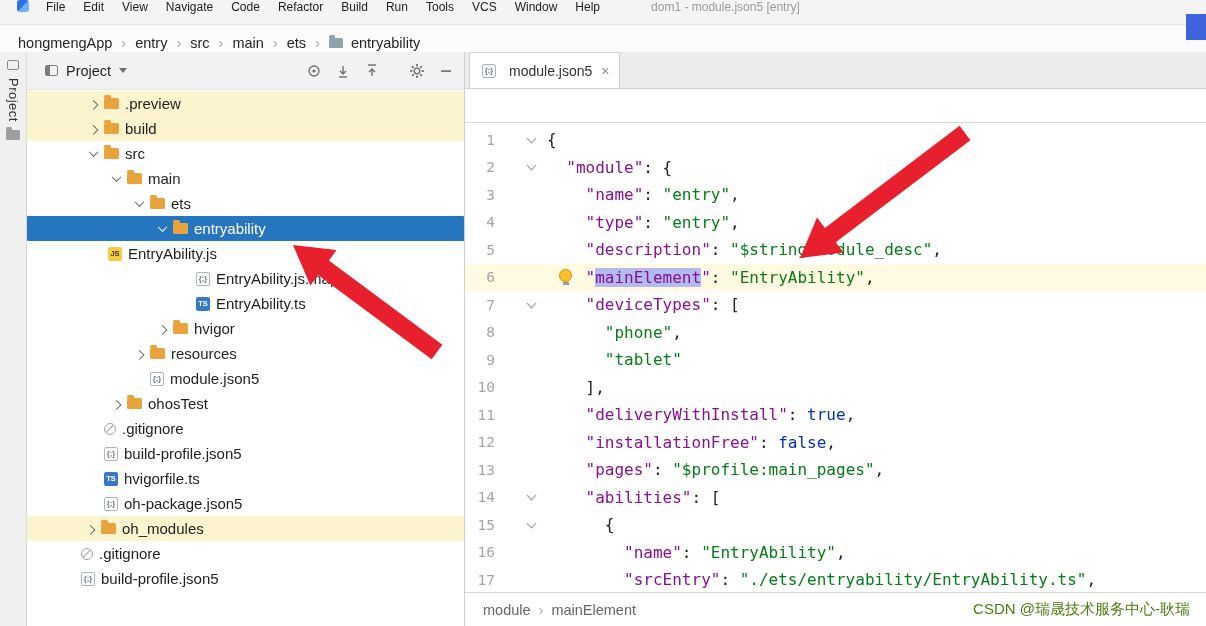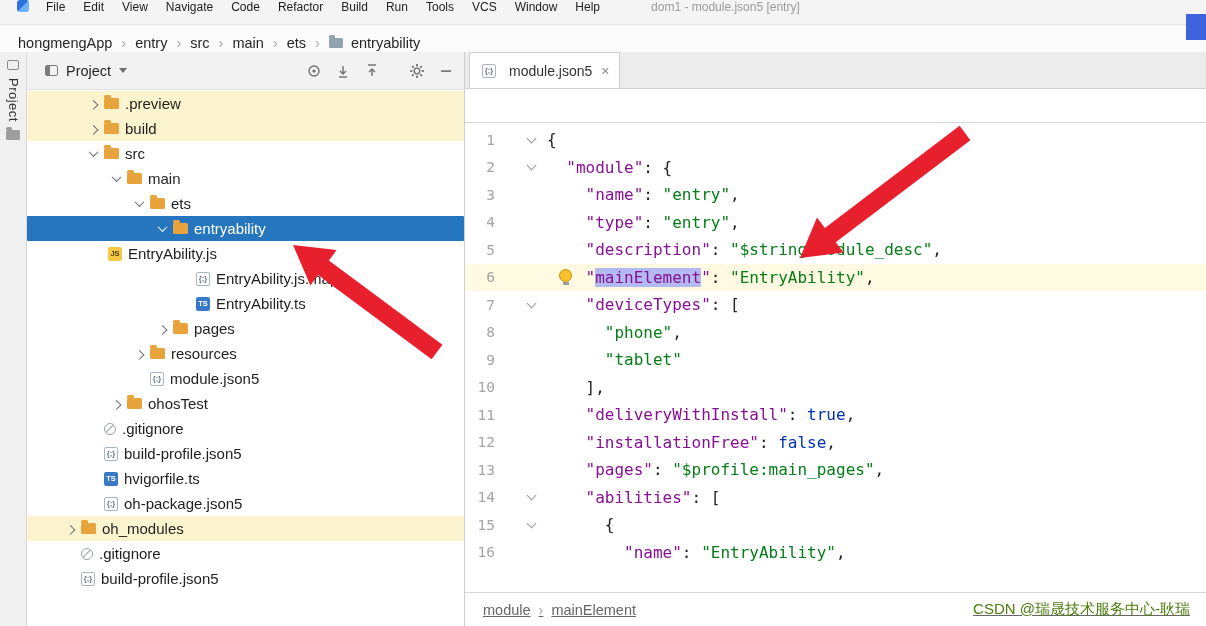--- a/index.html
+++ b/index.html
@@ -74,21 +74,21 @@
   .fold-chev { width:7px; height:7px; border-right:1.5px solid #9a9a9a; border-bottom:1.5px solid #9a9a9a; transform:rotate(45deg); margin-top:-3px; }
   .code-text { white-space:pre; }
   .tok-p { color:#1f1f1f; }
   .tok-k { color:var(--key,#871094); }
   .tok-s { color:var(--string,#067d17); }
   .tok-w { color:var(--keyword,#0033b3); }
   .sel { background:var(--identifier-selection,#b2baf1); border-radius:1px; }
   .bulb { position:absolute; left:94px; top:5px; width:13px; height:13px; border-radius:50%; background:#fbc02d; border:1px solid #c79100; }
   .bulb::after { content:''; position:absolute; left:2.5px; bottom:-4px; width:6px; height:3px; background:#9e9e9e; }
 
-  .statusbar { height:34px; border-top:1px solid #d6d6d6; background:#fff; display:flex; align-items:center; padding:0 16px 0 18px; font-size:14.5px; color:#666; flex:none;text-decoration:underline; }
+  .statusbar { height:34px; border-top:1px solid #d6d6d6; background:#fff; display:flex; align-items:center; padding:0 16px 0 18px; font-size:14.5px; color:#666; flex:none; }
   .sb-sep { color:#a8a8a8; padding:0 8px; }
   .watermark { margin-left:auto; color:#4d7c0f; font-size:15px; white-space:nowrap; }
 
   
   .arrows { position:absolute; inset:0; width:1206px; height:626px; pointer-events:none; z-index:50; }
   .arrows polygon { fill:var(--arrow-red,#e8202e); }
   .blue-badge { position:absolute; top:14px; right:0; width:20px; height:26px; background:#3e63dd; z-index:40; }
 </style>
 </head>
 <body>
@@ -242,21 +242,21 @@
         <div class="tree-row" style="padding-left: 150px;">
           <span class="tw"></span>
           <span class="fico ts">TS</span>
           <span class="tlabel">EntryAbility.ts</span>
         </div>
         <div class="tree-row" style="padding-left: 127px;">
           <span class="tw">
             <i class="chev closed"></i>
           </span>
           <span class="fico folder"></span>
-          <span class="tlabel">pages</span>
+          <span class="tlabel">hvigor</span>
         </div>
         <div class="tree-row" style="padding-left: 104px;">
           <span class="tw">
             <i class="chev closed"></i>
           </span>
           <span class="fico folder"></span>
           <span class="tlabel">resources</span>
         </div>
         <div class="tree-row" style="padding-left: 104px;">
           <span class="tw"></span>
@@ -283,21 +283,21 @@
         <div class="tree-row" style="padding-left: 58px;">
           <span class="tw"></span>
           <span class="fico ts">TS</span>
           <span class="tlabel">hvigorfile.ts</span>
         </div>
         <div class="tree-row" style="padding-left: 58px;">
           <span class="tw"></span>
           <span class="fico json">{;}</span>
           <span class="tlabel">oh-package.json5</span>
         </div>
-        <div class="tree-row soft" style="padding-left: 35px;">
+        <div class="tree-row soft" style="padding-left: 55px;">
           <span class="tw">
             <i class="chev closed"></i>
           </span>
           <span class="fico folder"></span>
           <span class="tlabel">oh_modules</span>
         </div>
         <div class="tree-row" style="padding-left: 35px;">
           <span class="tw"></span>
           <span class="fico git"></span>
           <span class="tlabel">.gitignore</span>
@@ -329,20 +329,21 @@
         <div class="code-line"><span class="ln">7</span><span class="fold-col"><i class="fold-chev"></i></span><span class="code-text"><span class="tok-p">    </span><span class="tok-k">"deviceTypes"</span><span class="tok-p">: [</span></span></div>
         <div class="code-line"><span class="ln">8</span><span class="fold-col"></span><span class="code-text"><span class="tok-p">      </span><span class="tok-s">"phone"</span><span class="tok-p">,</span></span></div>
         <div class="code-line"><span class="ln">9</span><span class="fold-col"></span><span class="code-text"><span class="tok-p">      </span><span class="tok-s">"tablet"</span></span></div>
         <div class="code-line"><span class="ln">10</span><span class="fold-col"></span><span class="code-text"><span class="tok-p">    ],</span></span></div>
         <div class="code-line"><span class="ln">11</span><span class="fold-col"></span><span class="code-text"><span class="tok-p">    </span><span class="tok-k">"deliveryWithInstall"</span><span class="tok-p">: </span><span class="tok-w">true</span><span class="tok-p">,</span></span></div>
         <div class="code-line"><span class="ln">12</span><span class="fold-col"></span><span class="code-text"><span class="tok-p">    </span><span class="tok-k">"installationFree"</span><span class="tok-p">: </span><span class="tok-w">false</span><span class="tok-p">,</span></span></div>
         <div class="code-line"><span class="ln">13</span><span class="fold-col"></span><span class="code-text"><span class="tok-p">    </span><span class="tok-k">"pages"</span><span class="tok-p">: </span><span class="tok-s">"$profile:main_pages"</span><span class="tok-p">,</span></span></div>
         <div class="code-line"><span class="ln">14</span><span class="fold-col"><i class="fold-chev"></i></span><span class="code-text"><span class="tok-p">    </span><span class="tok-k">"abilities"</span><span class="tok-p">: [</span></span></div>
         <div class="code-line"><span class="ln">15</span><span class="fold-col"><i class="fold-chev"></i></span><span class="code-text"><span class="tok-p">      {</span></span></div>
         <div class="code-line"><span class="ln">16</span><span class="fold-col"></span><span class="code-text"><span class="tok-p">        </span><span class="tok-k">"name"</span><span class="tok-p">: </span><span class="tok-s">"EntryAbility"</span><span class="tok-p">,</span></span></div>
+        <div class="code-line"><span class="ln">17</span><span class="fold-col"></span><span class="code-text"><span class="tok-p">        </span><span class="tok-k">"srcEntry"</span><span class="tok-p">: </span><span class="tok-s">"./ets/entryability/EntryAbility.ts"</span><span class="tok-p">,</span></span></div>
       </div>
     <div class="statusbar">
       <span style="display:flex;align-items:center;">
           <span>module</span>
           <span class="sb-sep">›</span>
           <span>mainElement</span>
         </span>
       <span class="watermark">CSDN @瑞晟技术服务中心-耿瑞</span>
     </div>
   </div>

